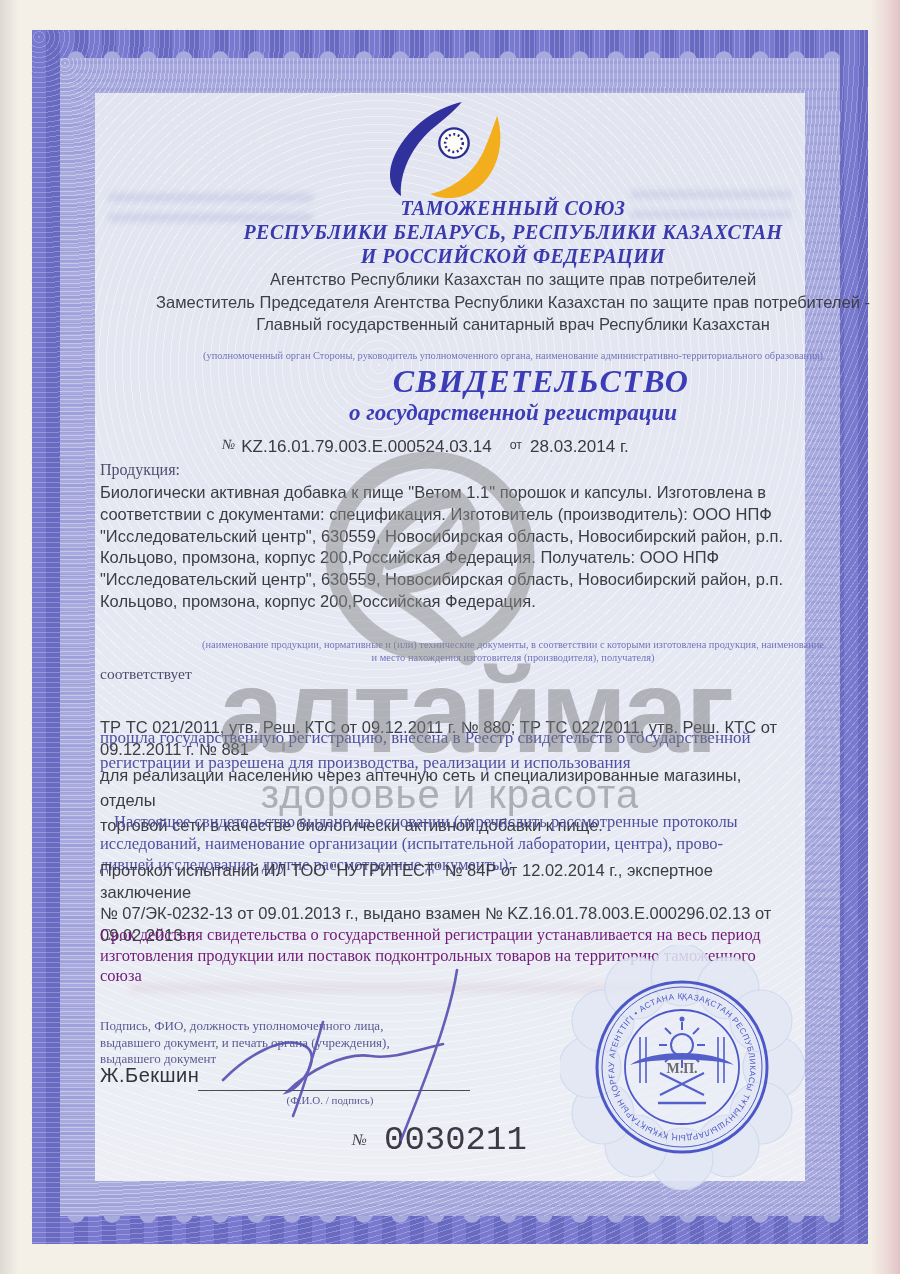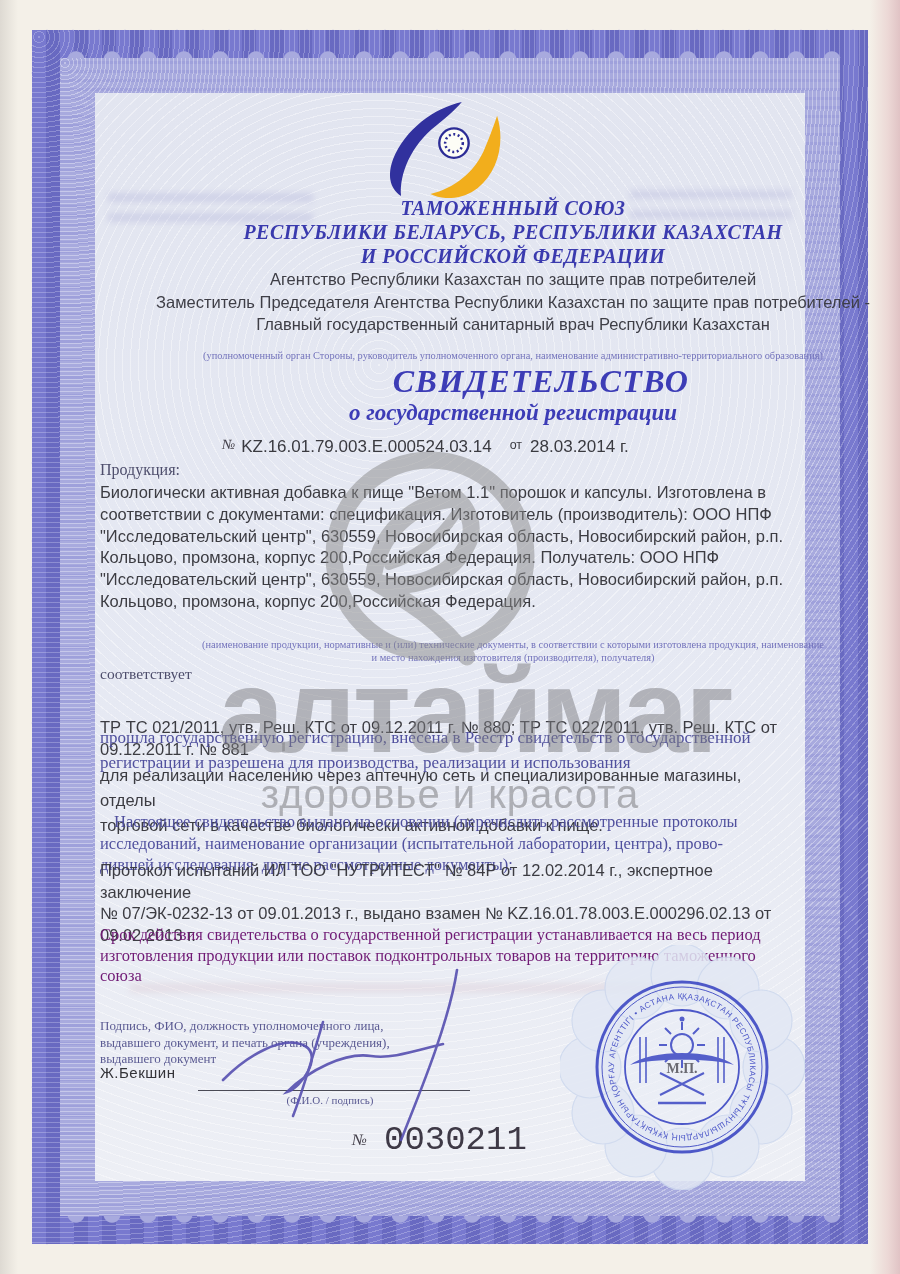--- a/index.html
+++ b/index.html
@@ -53,21 +53,21 @@
   .product-text{left:100px;top:482px;width:700px;font-size:16.5px;line-height:21.8px;color:#3c3c42;}
   .footnote2{top:639px;font-size:10.4px;line-height:12.6px;}
   .compliance-label{left:100px;top:665px;font-size:15.5px;color:#4e4e6c;}
   .compliance-text{left:100px;top:685px;width:700px;font-size:16.5px;line-height:22px;color:#3c3c42;margin-top:31px;}
   .reg-pre{left:100px;top:725px;width:700px;font-size:17px;line-height:25px;color:#50509e;}
   .reg-typed{left:100px;top:763px;width:700px;font-size:16.5px;line-height:25px;color:#3c3c42;}
   .basis-pre{left:100px;top:811px;width:700px;font-size:16.5px;line-height:21.5px;color:#50509e;text-indent:14px;}
   .basis-typed{left:100px;top:860px;width:700px;font-size:16.5px;line-height:21.5px;color:#3c3c42;}
   .validity{left:100px;top:925px;width:700px;font-size:16.5px;line-height:20.5px;color:#701a75;}
   .sig-note{left:100px;top:1018px;width:420px;font-size:13px;line-height:16.5px;color:#5a5a92;}
-  .sig-name{left:100px;top:1064px;font-size:15px;color:#333338;letter-spacing:.5px;}
+  .sig-name{left:100px;top:1064px;font-size:20px;color:#333338;letter-spacing:.5px;}
   .sig-line{left:198px;top:1090px;width:272px;border-top:1.5px solid #4a4a55;height:0;}
   .sig-caption{left:240px;top:1094px;width:180px;text-align:center;font-size:11px;color:#5a5a92;}
   .form-no-sign{left:352px;top:1131px;font-family:"Liberation Serif",serif;font-style:italic;font-size:16px;color:#44404a;}
   .form-number{left:384px;top:1121px;font-family:"Liberation Mono","DejaVu Sans Mono",monospace;font-size:34px;color:#3e3946;}
 
   
   .wm{z-index:5;pointer-events:none;}
   .wm-ring{left:315px;top:441px;opacity:.5;}
   .wm-word{left:95px;width:760px;top:652px;text-align:center;
         font:bold 118px/1 "Liberation Sans","DejaVu Sans",sans-serif;letter-spacing:-3px;color:rgba(124,124,128,.5);}

